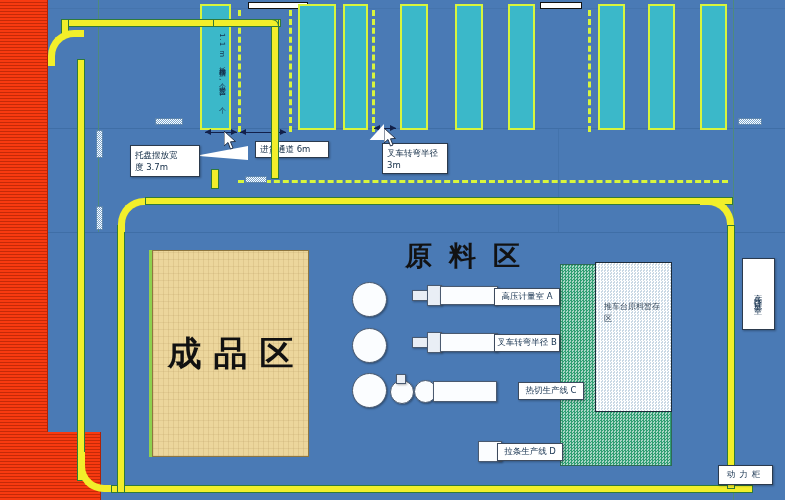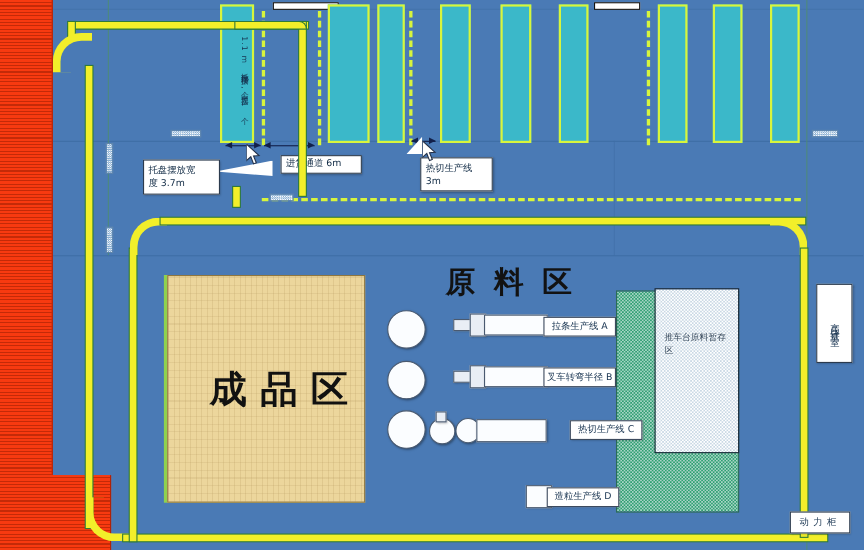--- a/index.html
+++ b/index.html
@@ -221,21 +221,21 @@
   <div class="abs callout" style="left:130px;top:145px;width:70px;height:32px;">
     <div>托盘摆放宽</div>
     <div>度 3.7m</div>
   </div>
 
   <div class="abs callout" style="left:255px;top:141px;width:74px;height:17px;display:flex;align-items:center;">
     <div>进货通道 6m</div>
   </div>
 
   <div class="abs callout" style="left:382px;top:143px;width:66px;height:31px;">
-    <div>热切生产线</div>
+    <div>叉车转弯半径</div>
     <div>3m</div>
   </div>
 
   <div class="abs road road-round-tl" style="left:62px;top:20px;width:218px;height:6px;"></div>
 
   <div class="abs road" style="left:62px;top:20px;width:6px;height:14px;"></div>
 
   <div class="abs road-bend bend-tl" style="left:48px;top:30px;width:36px;height:36px;"></div>
   <div class="abs road" style="left:78px;top:60px;width:6px;height:420px;"></div>
 
@@ -253,52 +253,52 @@
   <div class="abs road road-round-tr" style="left:214px;top:20px;width:64px;height:6px;"></div>
 
   <div class="abs road" style="left:212px;top:170px;width:6px;height:18px;"></div>
 
   <div class="abs door-dots" style="left:155px;top:118px;width:26px;height:5px;"></div>
   <div class="abs door-dots" style="left:245px;top:176px;width:20px;height:5px;"></div>
   <div class="abs door-dots" style="left:738px;top:118px;width:22px;height:5px;"></div>
   <div class="abs door-dots" style="left:96px;top:130px;width:5px;height:26px;"></div>
   <div class="abs door-dots" style="left:96px;top:206px;width:5px;height:22px;"></div>
 
-  <div class="abs fg-area" style="left:152px;top:250px;width:155px;height:205px;padding-left:23px;">
+  <div class="abs fg-area" style="left:152px;top:250px;width:155px;height:205px;">
     <span class="fg-label">成品区</span>
   </div>
 
   <div class="abs rm-title" style="left:388px;top:238px;">原料区</div>
 
   <div class="abs green-area" style="left:560px;top:264px;width:110px;height:200px;"></div>
   <div class="abs green-overlay" style="left:595px;top:262px;width:75px;height:148px;">
     <div class="green-overlay-text">推车台原料暂存区</div>
   </div>
 
   <div class="abs tank" style="left:352px;top:282px;width:33px;height:33px;"></div>
   <div class="abs hopper" style="left:412px;top:290px;width:16px;height:9px;"></div>
   <div class="abs hopper" style="left:427px;top:285px;width:13px;height:19px;"></div>
   <div class="abs extruder" style="left:440px;top:286px;width:56px;height:17px;"></div>
-  <div class="abs line-label" style="left:494px;top:288px;width:64px;height:16px;">拉条生产线 A</div>
+  <div class="abs line-label" style="left:494px;top:288px;width:64px;height:16px;">高压计量室 A</div>
 
   <div class="abs tank" style="left:352px;top:328px;width:33px;height:33px;"></div>
   <div class="abs hopper" style="left:412px;top:337px;width:16px;height:9px;"></div>
   <div class="abs hopper" style="left:427px;top:332px;width:13px;height:19px;"></div>
   <div class="abs extruder" style="left:440px;top:333px;width:56px;height:17px;"></div>
   <div class="abs line-label" style="left:494px;top:334px;width:64px;height:16px;">叉车转弯半径 B</div>
 
   <div class="abs tank" style="left:352px;top:373px;width:33px;height:33px;"></div>
   <div class="abs tank" style="left:390px;top:380px;width:22px;height:22px;"></div>
   <div class="abs hopper" style="left:396px;top:374px;width:8px;height:8px;"></div>
   <div class="abs tank" style="left:414px;top:380px;width:21px;height:21px;"></div>
   <div class="abs extruder" style="left:433px;top:381px;width:62px;height:19px;"></div>
   <div class="abs line-label" style="left:494px;top:382px;width:64px;height:16px;margin-left:24px;">热切生产线 C</div>
 
   <div class="abs extruder" style="left:478px;top:441px;width:22px;height:19px;"></div>
-  <div class="abs line-label" style="left:497px;top:443px;width:64px;height:16px;">造粒生产线 D</div>
+  <div class="abs line-label" style="left:497px;top:443px;width:64px;height:16px;">拉条生产线 D</div>
 
   <div class="abs room room-v" style="left:742px;top:258px;width:33px;height:72px;">高压计量室</div>
   <div class="abs room room-h" style="left:718px;top:465px;width:55px;height:20px;">动力柜</div>
 
   <div class="abs cursor" style="left:224px;top:131px;">
     <svg width="14" height="20" viewBox="0 0 14 20">
       <polygon points="0,0 0,15 4,11.5 6.5,18 9,17 6.5,10.8 11.5,10.5" fill="#ffffff" stroke="#24324a" stroke-width="1"></polygon>
     </svg>
   </div>
   <div class="abs cursor" style="left:384px;top:128px;">

